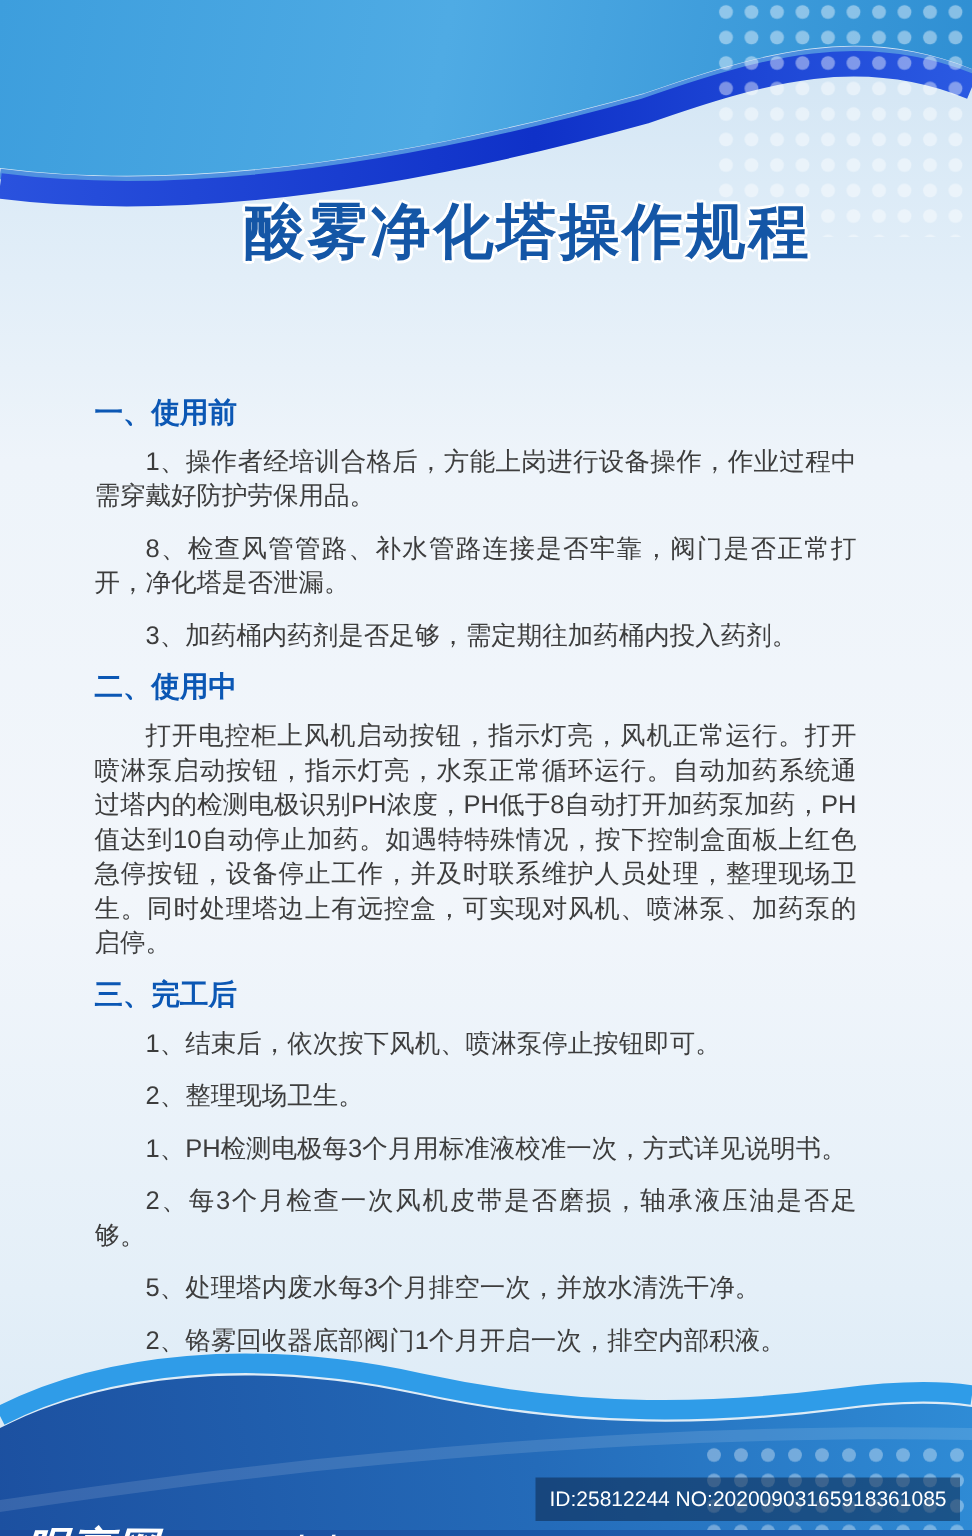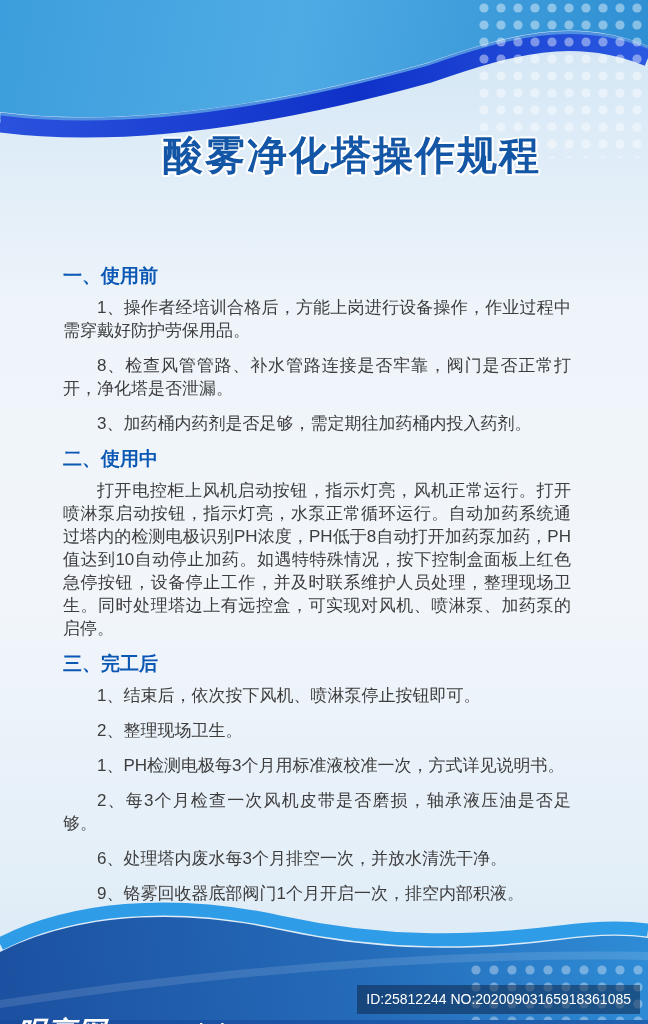--- a/index.html
+++ b/index.html
@@ -107,22 +107,22 @@
 
     <section>
       <h2>三、完工后</h2>
       <p>1、结束后，依次按下风机、喷淋泵停止按钮即可。</p>
       <p>2、整理现场卫生。</p>
     </section>
 
     <section>
       <p>1、PH检测电极每3个月用标准液校准一次，方式详见说明书。</p>
       <p>2、每3个月检查一次风机皮带是否磨损，轴承液压油是否足够。</p>
-      <p>6、处理塔内废水每3个月排空一次，并放水清洗干净。</p>
-      <p>9、铬雾回收器底部阀门1个月开启一次，排空内部积液。</p>
+      <p>5、处理塔内废水每3个月排空一次，并放水清洗干净。</p>
+      <p>2、铬雾回收器底部阀门1个月开启一次，排空内部积液。</p>
     </section>
 
   </div>
 
   <svg class="bottom-wave" viewBox="0 0 648 164" width="648" height="164">
     <defs>
       <linearGradient id="footGrad" x1="0" y1="164" x2="648" y2="60" gradientUnits="userSpaceOnUse">
         <stop offset="0" stop-color="#1c50a0"></stop>
         <stop offset="0.55" stop-color="#246bb9"></stop>
         <stop offset="1" stop-color="#2f8cd6"></stop>

